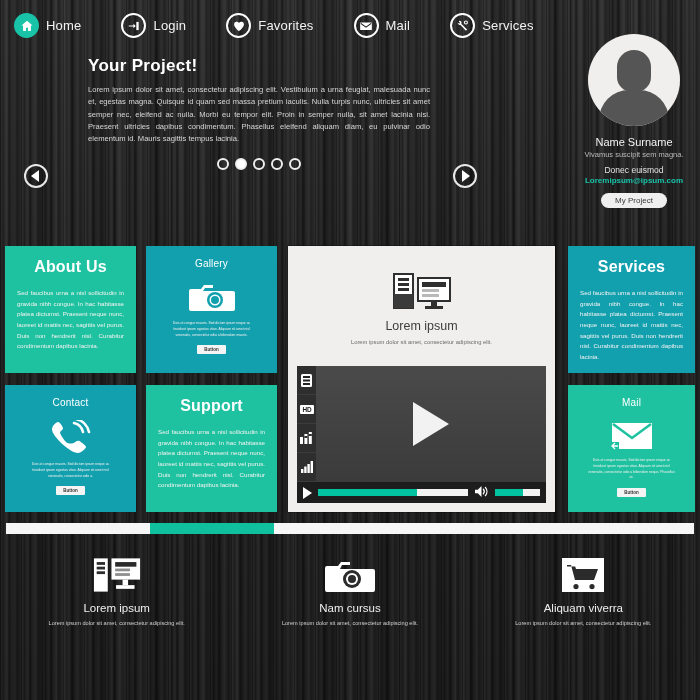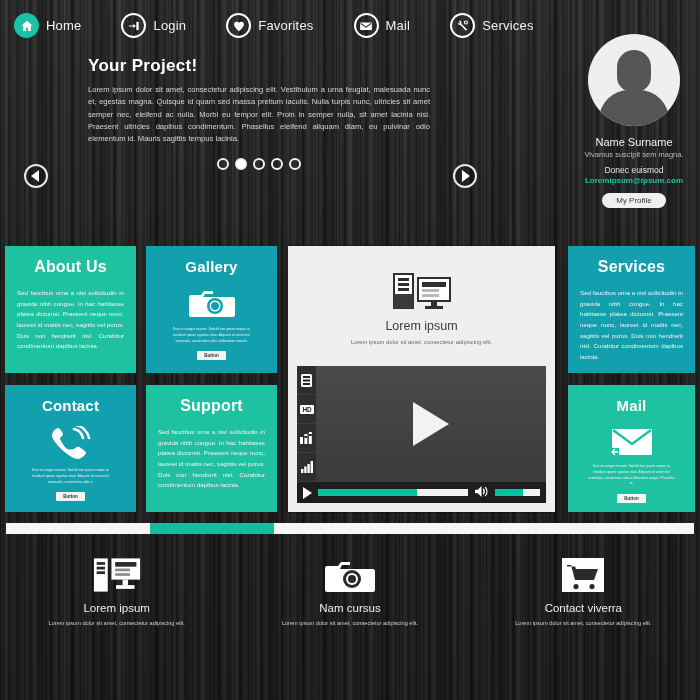--- a/index.html
+++ b/index.html
@@ -77,21 +77,21 @@
   .p-btn {
     display: inline-block; margin-top: 8px; background: #efefef; color: #3a3a3a;
     font-size: 8px; padding: 3px 14px; border-radius: 9px; cursor: pointer; border: none;
     font-family: inherit;
   }
 
   
   .cards { position: absolute; top: 246px; left: 0; width: 700px; height: 272px; }
   .card { position: absolute; padding: 12px; }
   .card-title { text-align: center; font-weight: bold; font-size: 16px; margin-bottom: 12px; letter-spacing: .2px; }
-  .card-title.thin { font-weight: bold; font-size: 15px; }
+  .card-title.thin { font-weight: normal; font-size: 10px; }
   .card-text { font-size: 6.2px; line-height: 1.72; text-align: justify; color: #f2f2f2; }
   .card-micro { font-size: 3.4px; line-height: 1.7; text-align: center; color: #f0f0f0; padding: 0 8px; }
   .c-light { background: #1fc2a0; }
   .c-dark { background: #13a0ae; }
   .mini-btn {
     display: block; margin: 7px auto 0; background: #f4f4f4; color: #333;
     font-size: 4.5px; padding: 2px 7px; border: none; border-radius: 1px;
     cursor: pointer; font-family: inherit; font-weight: bold;
   }
   .card-ico { display: flex; justify-content: center; margin: 4px 0 8px; }
@@ -217,21 +217,21 @@
 
   <div class="profile">
     <div class="avatar">
       <span class="head"></span>
       <span class="body"></span>
     </div>
     <div class="p-name">Name Surname</div>
     <div class="p-sub">Vivamus suscipit sem magna.</div>
     <div class="p-label">Donec euismod</div>
     <div class="p-mail">Loremipsum@ipsum.com</div>
-    <button class="p-btn">My Profile</button>
+    <button class="p-btn">My Project</button>
   </div>
 
   <div class="cards">
 
     <div class="card c-light" id="card-about">
       <div class="card-title">About Us</div>
       <div class="card-text">Sed faucibus urna a nisl sollicitudin in gravida nibh congue. In hac habitasse platea dictumst. Praesent neque nunc, laoreet id mattis nec, sagittis vel purus. Duis non hendrerit nisl. Curabitur condimentum dapibus lacinia.</div>
     </div>
 
     <div class="card c-dark" id="card-gallery">
@@ -404,18 +404,18 @@
     </div>
 
 
     <div class="feat">
       <div class="feat-ico">
         <svg width="42" height="38" viewBox="0 0 42 38">
           <rect x="0" y="2" width="42" height="34" fill="#fff"></rect>
           <path fill="#2b2b2b" d="M5 9h4l4 15h19l4-11H14l-.8-2.6H5zm9 19a2.6 2.6 0 1 0 0 5.2 2.6 2.6 0 0 0 0-5.2zm16 0a2.6 2.6 0 1 0 0 5.2 2.6 2.6 0 0 0 0-5.2z"></path>
         </svg>
       </div>
-      <h3 class="feat-h">Contact viverra</h3>
+      <h3 class="feat-h">Aliquam viverra</h3>
       <p class="feat-p">Lorem ipsum dolor sit amet, consectetur adipiscing elit.</p>
     </div>
   </div>
 
 </div>
 
 </body></html>

